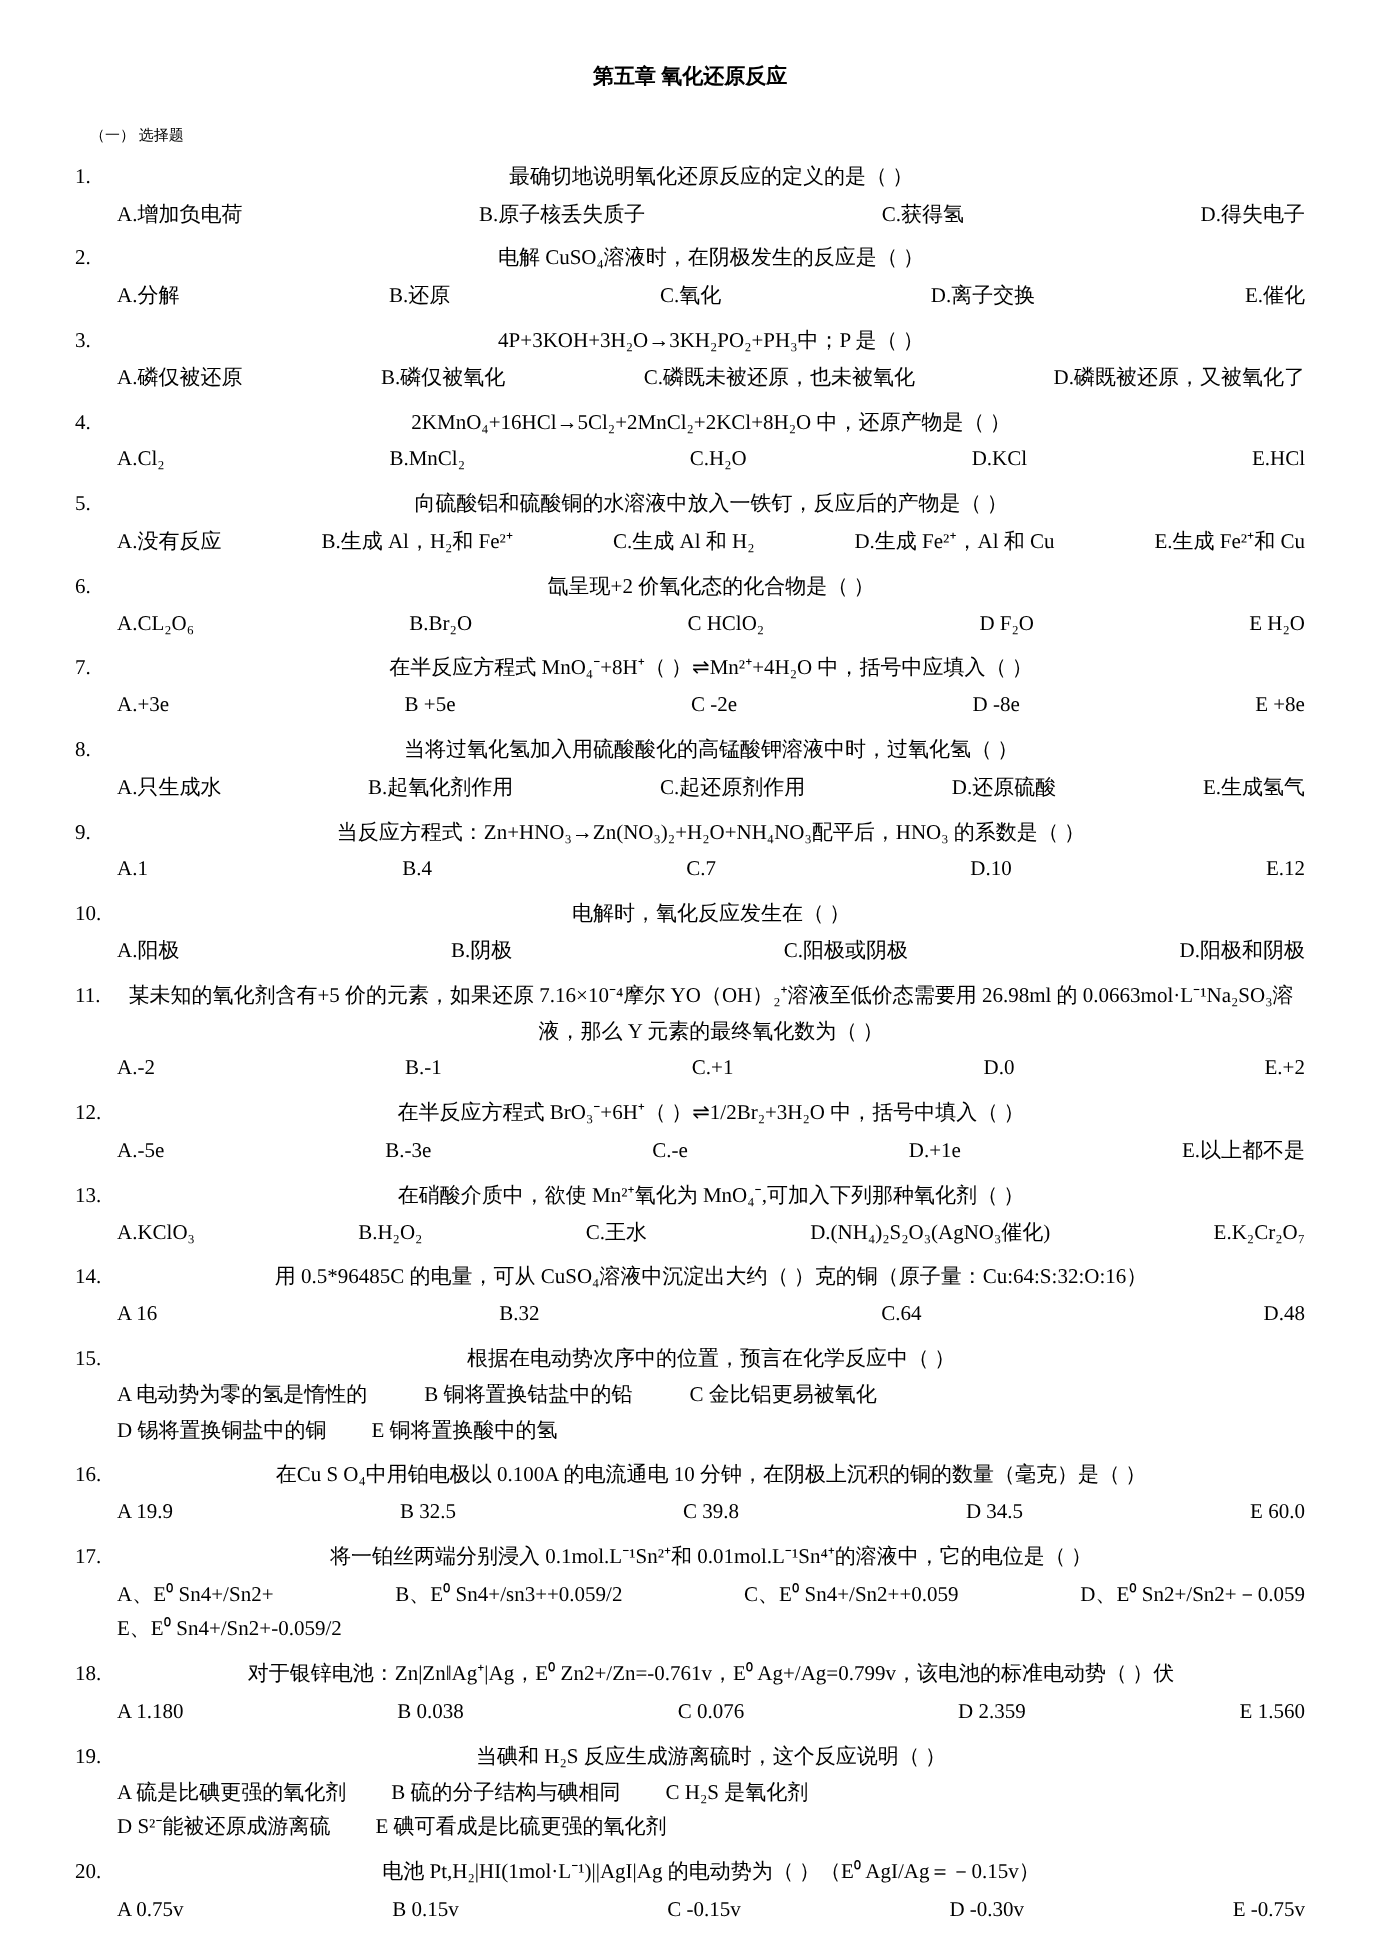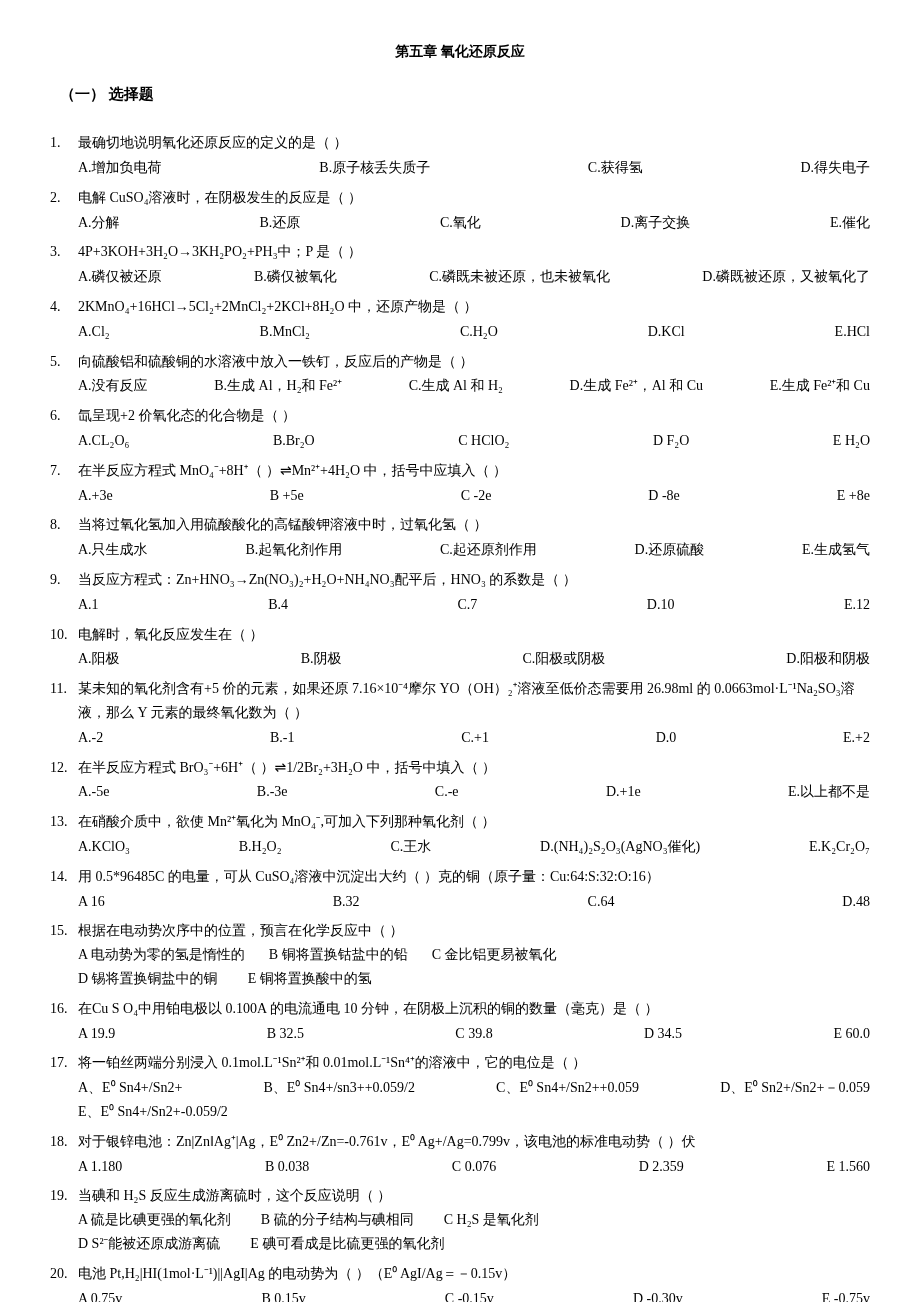--- a/index.html
+++ b/index.html
@@ -11,39 +11,39 @@
       padding: 40px 50px;
       line-height: 1.7;
     }
     .title {
       text-align: center;
       font-size: 14px;
       font-weight: bold;
       margin-bottom: 18px;
     }
     .section-header {
-      font-size: 15px;
-      margin-bottom: 24px;
+      font-size: 10px;
+      margin-bottom: 8px;
       margin-left: 10px;
-      font-weight: bold;
     }
     .question {
       margin-bottom: 6px;
     }
     .q-row {
       display: flex;
       flex-wrap: wrap;
       margin-left: 0;
     }
     .q-num {
       min-width: 28px;
       font-size: 14px;
     }
     .q-text {
       flex: 1;
+      text-align: center;
     }
     .options {
       display: flex;
       flex-wrap: wrap;
       margin-left: 28px;
       gap: 0 30px;
       margin-top: 1px;
       justify-content: space-between;
     }
     .option {
@@ -234,21 +234,21 @@
         <span class="option">C.64</span>
         <span class="option">D.48</span>
       </div>
     </div>
     <div class="question">
       <div class="q-row">
         <span class="q-num">15.</span>
         <span class="q-text">根据在电动势次序中的位置，预言在化学反应中（  ）</span>
       </div>
       <div style="margin-left: 28px; display: flex; flex-wrap: wrap; gap: 0px 20px;">
-        <div style="display: flex; gap: 0px 24px; align-items: flex-end;">
+        <div style="display: flex; gap: 0px 38px; align-items: flex-end;">
           <span>A  电动势为零的氢是惰性的</span>
           <span>B  铜将置换钴盐中的铅</span>
           <span>C  金比铝更易被氧化</span>
         </div>
         <div style="display: flex; gap: 0px 30px; align-items: flex-end;">
           <span>D  锡将置换铜盐中的铜</span>
           <span>E  铜将置换酸中的氢</span>
         </div>
       </div>
     </div>

